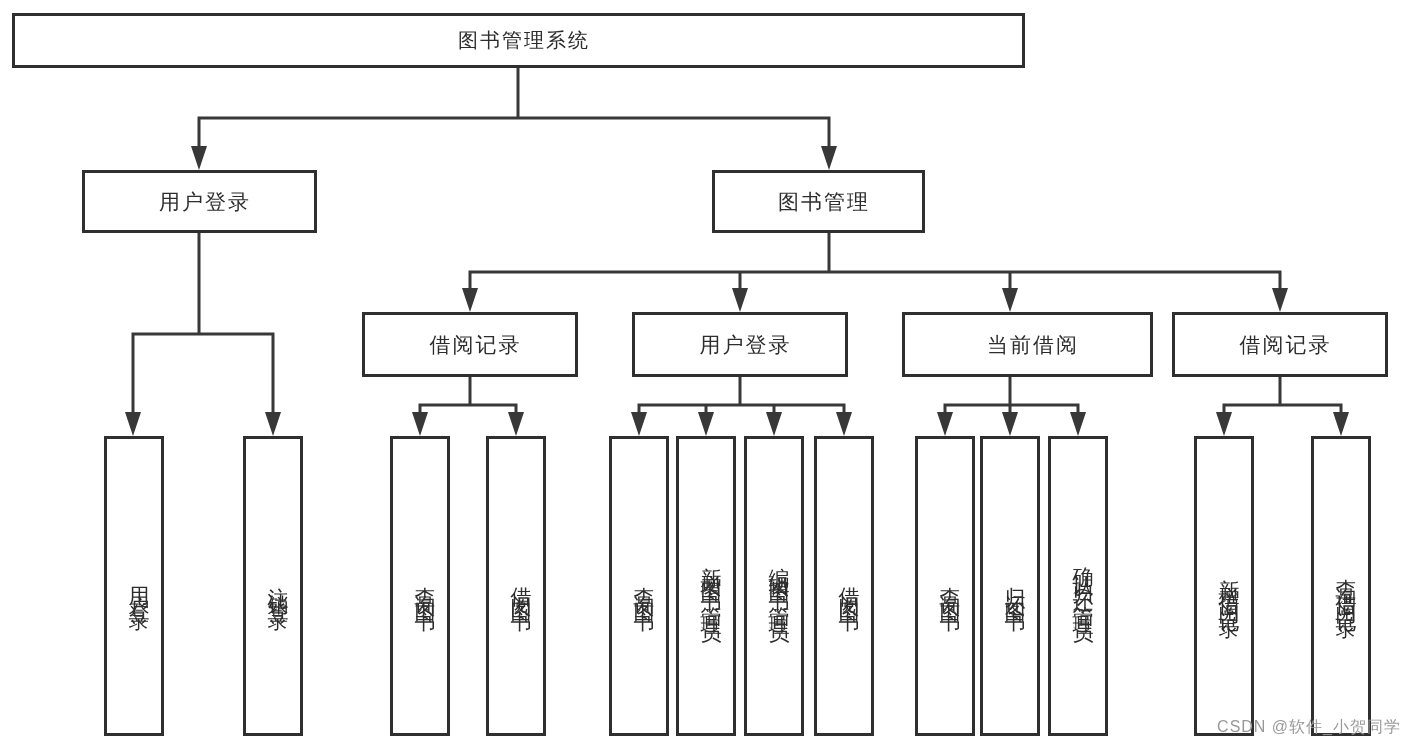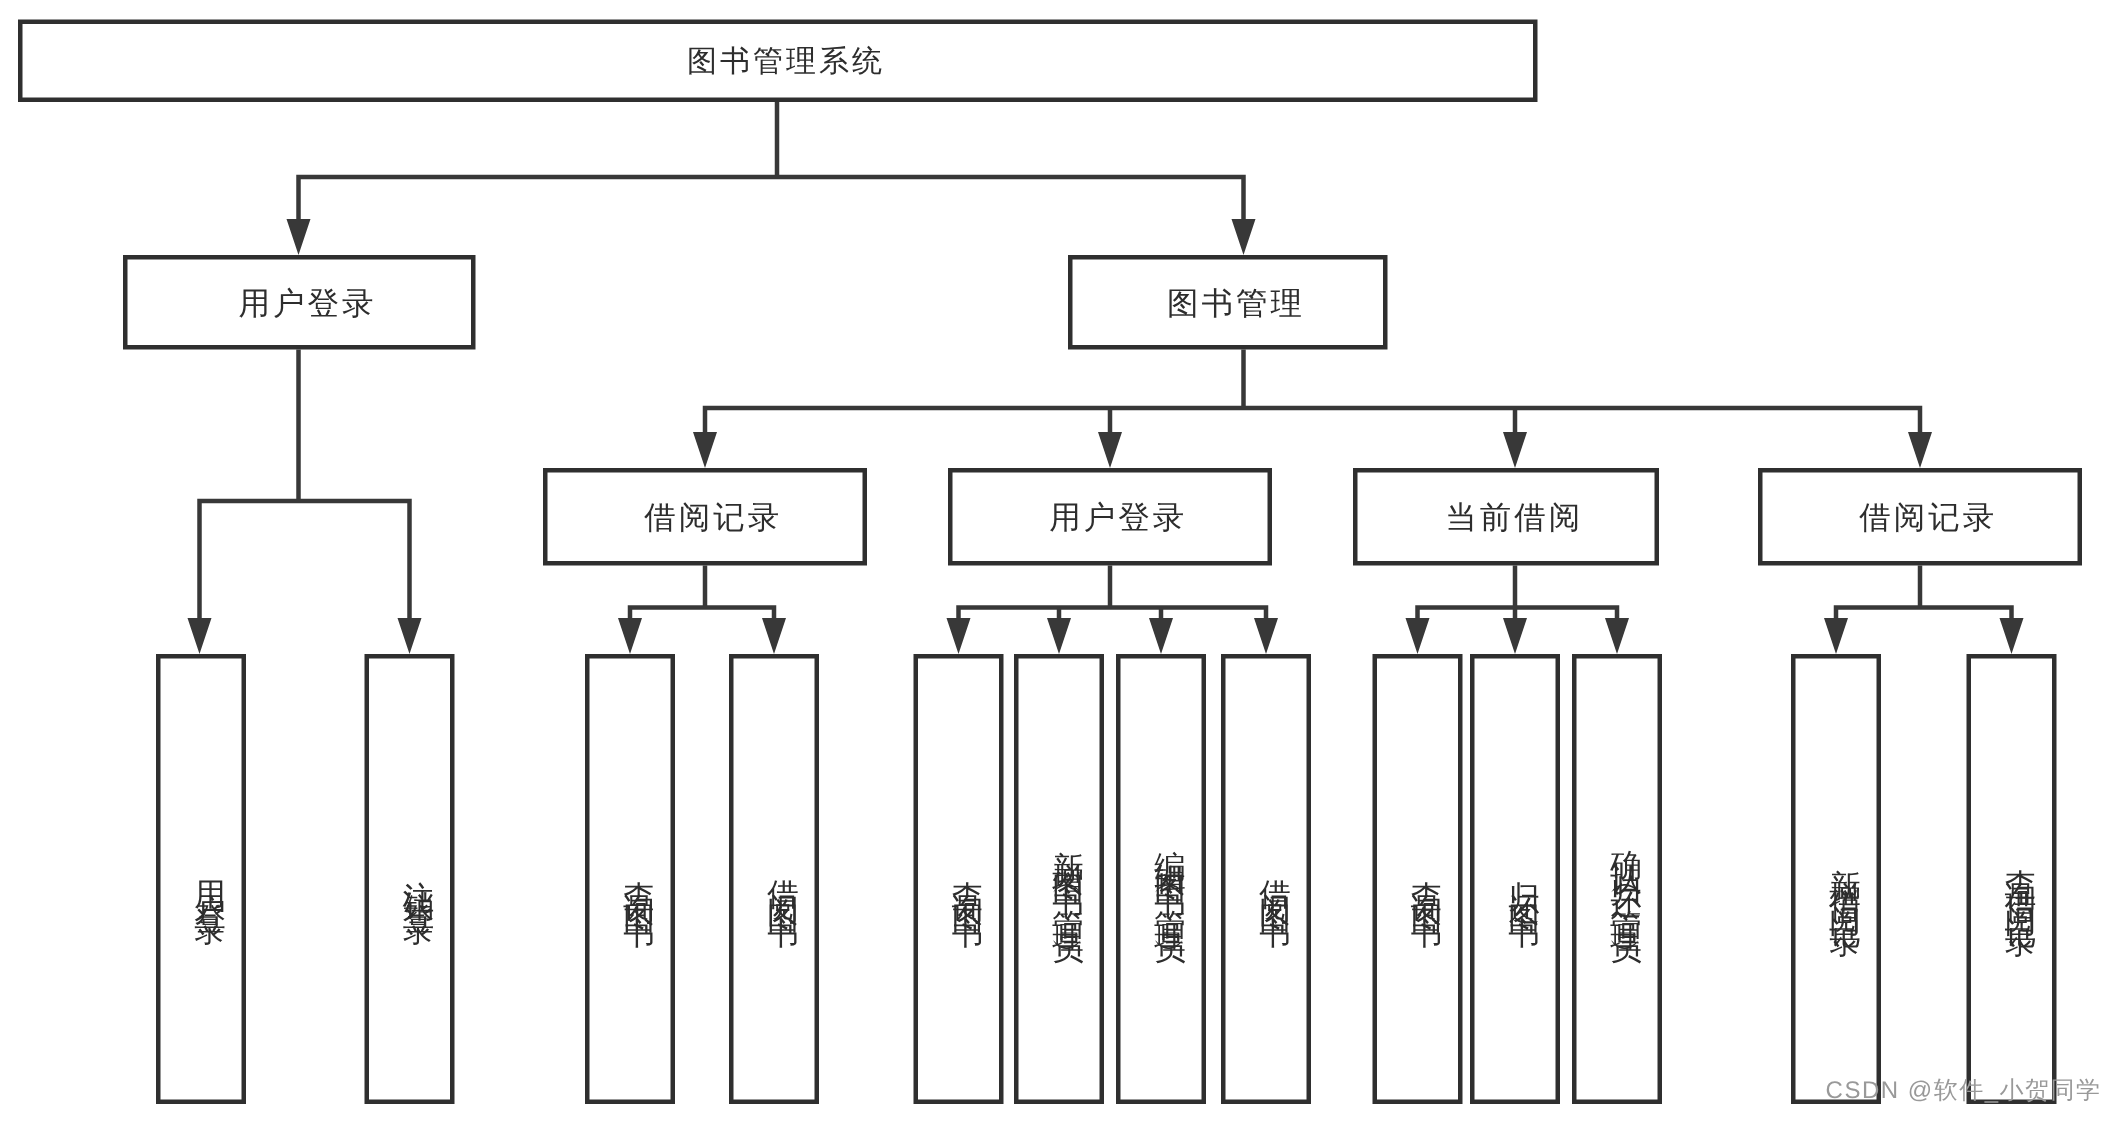--- a/index.html
+++ b/index.html
@@ -86,21 +86,21 @@
   <div class="node" style="left:712px;top:170px;width:213px;height:63px;">
     <span class="hlabel">图书管理</span>
   </div>
 
   <div class="node" style="left:362px;top:312px;width:216px;height:65px;">
     <span class="hlabel">借阅记录</span>
   </div>
   <div class="node" style="left:632px;top:312px;width:216px;height:65px;">
     <span class="hlabel">用户登录</span>
   </div>
-  <div class="node" style="left:902px;top:312px;width:204px;height:65px;">
+  <div class="node" style="left:902px;top:312px;width:251px;height:65px;">
     <span class="hlabel">当前借阅</span>
   </div>
   <div class="node" style="left:1172px;top:312px;width:216px;height:65px;">
     <span class="hlabel">借阅记录</span>
   </div>
 
   <div class="node leaf" style="left:104px;top:436px;width:60px;height:300px;">
     <span class="vlabel">用户登录</span>
   </div>
   <div class="node leaf" style="left:243px;top:436px;width:60px;height:300px;">

